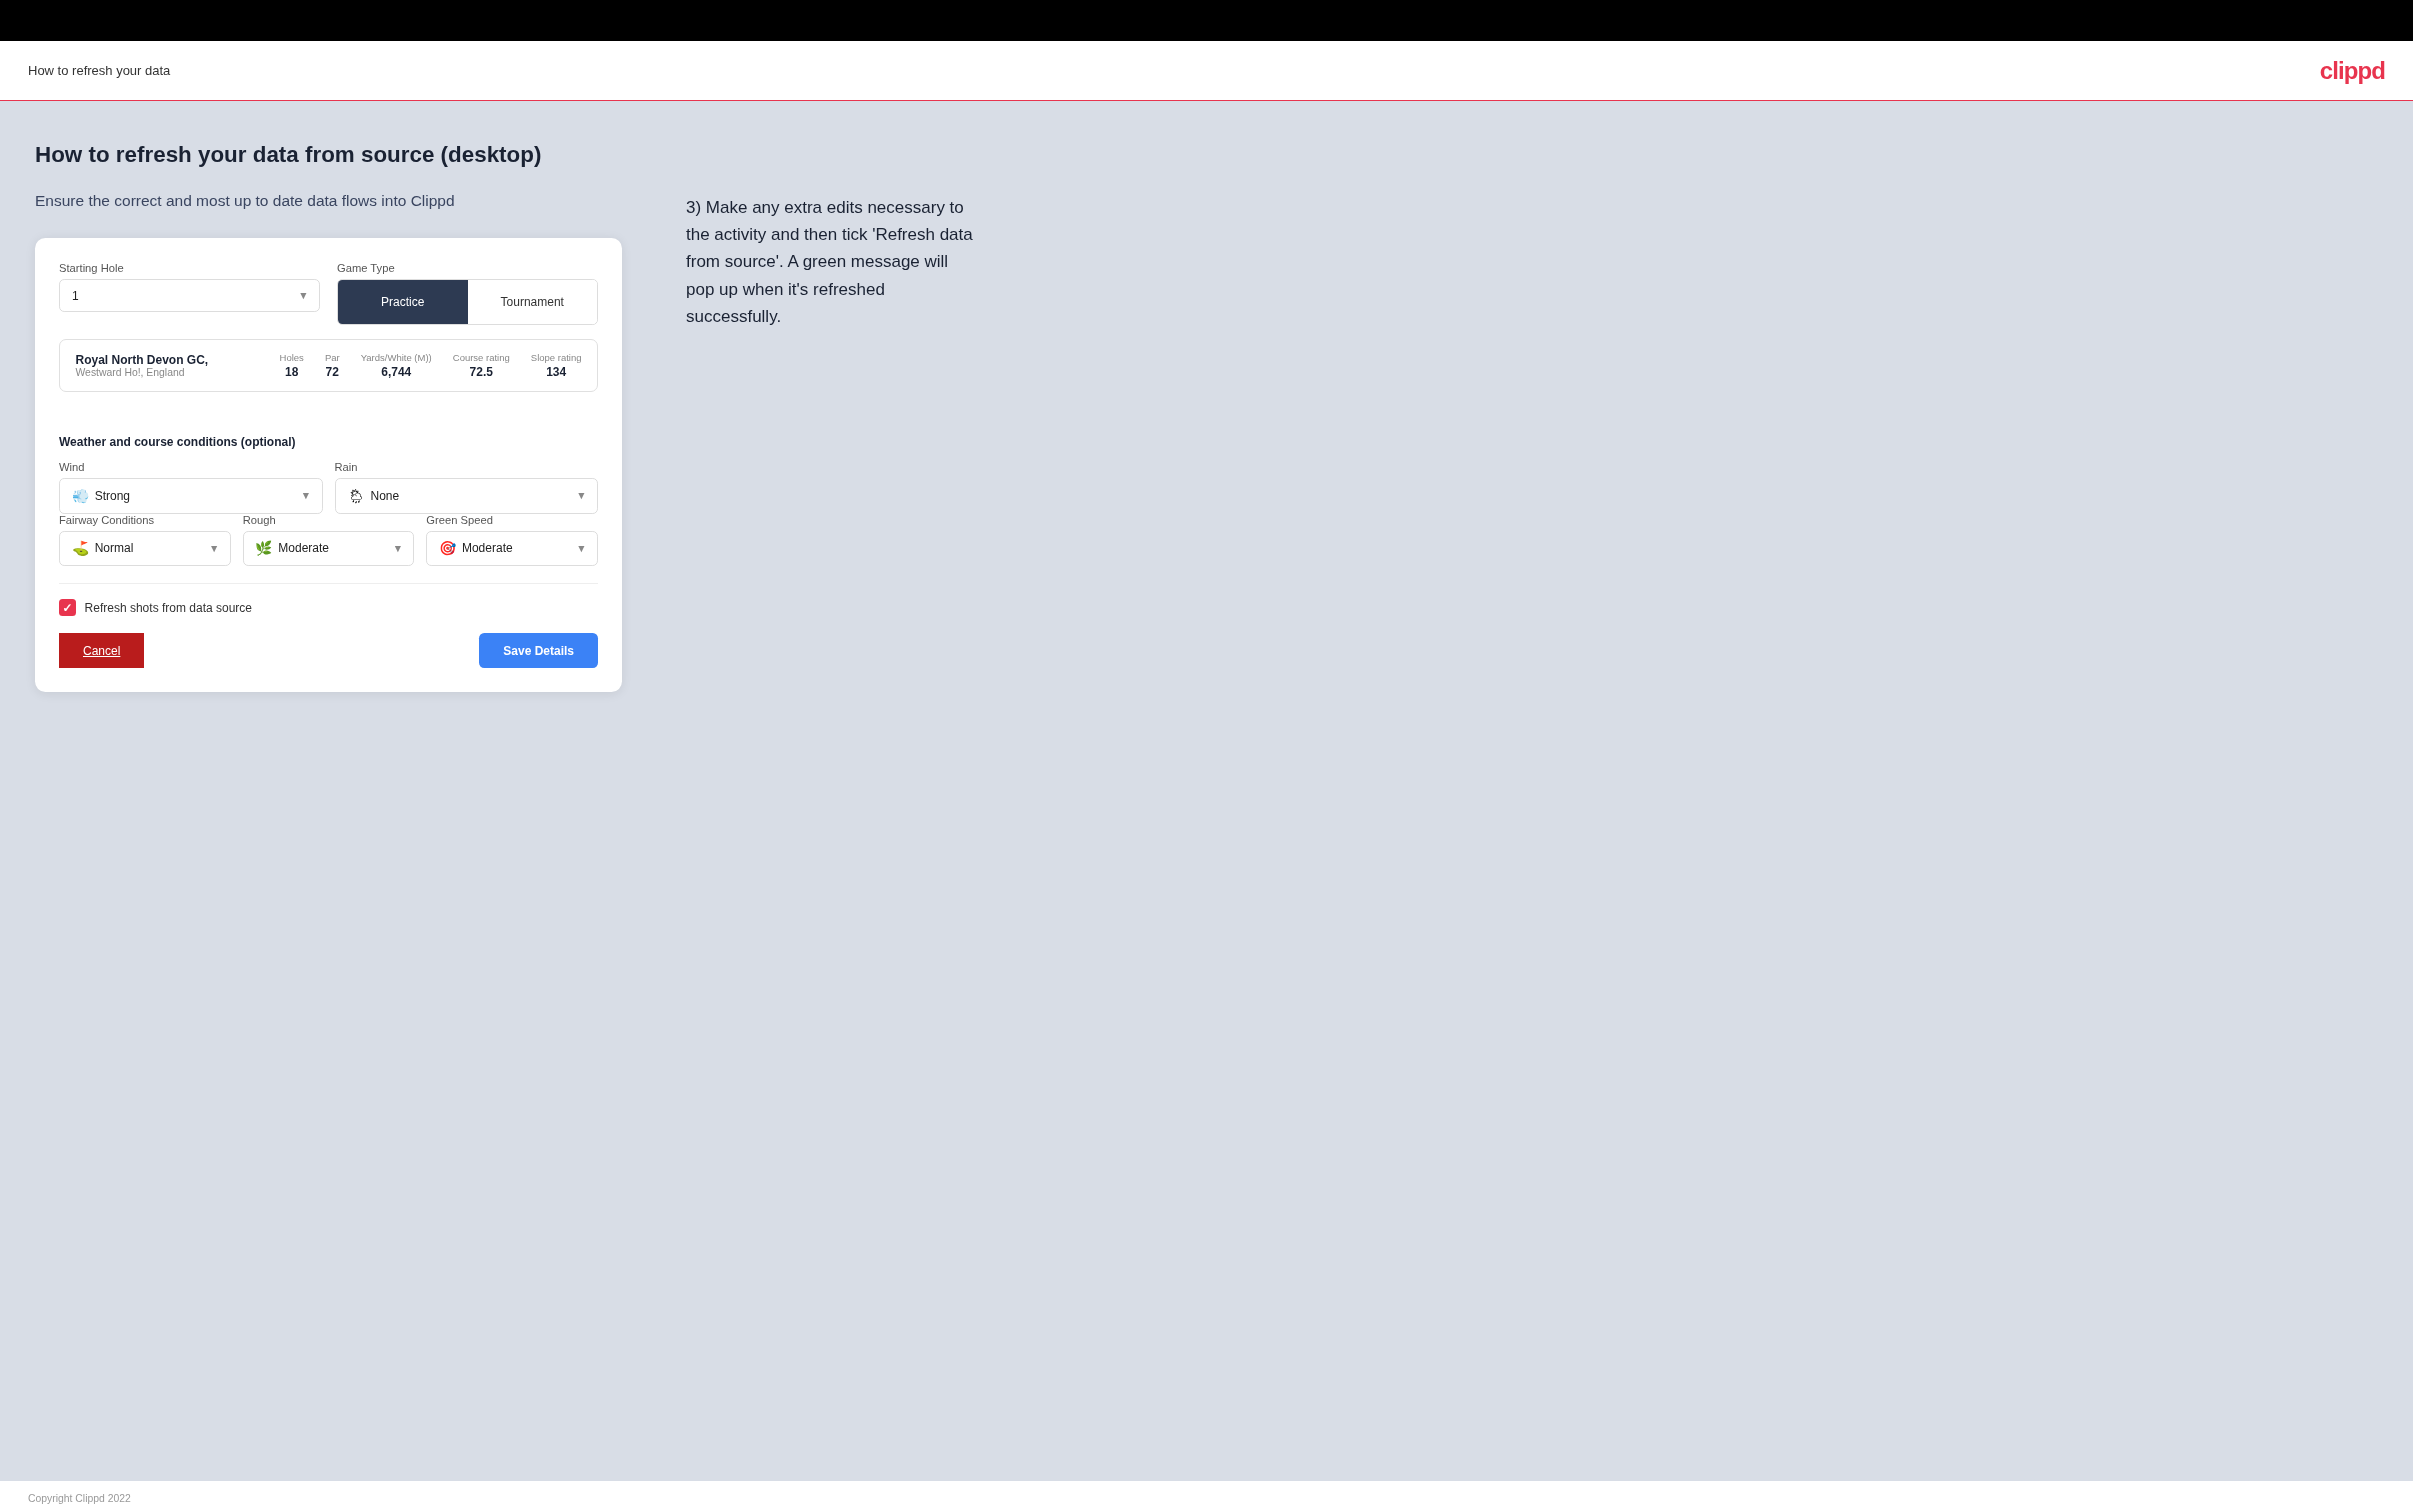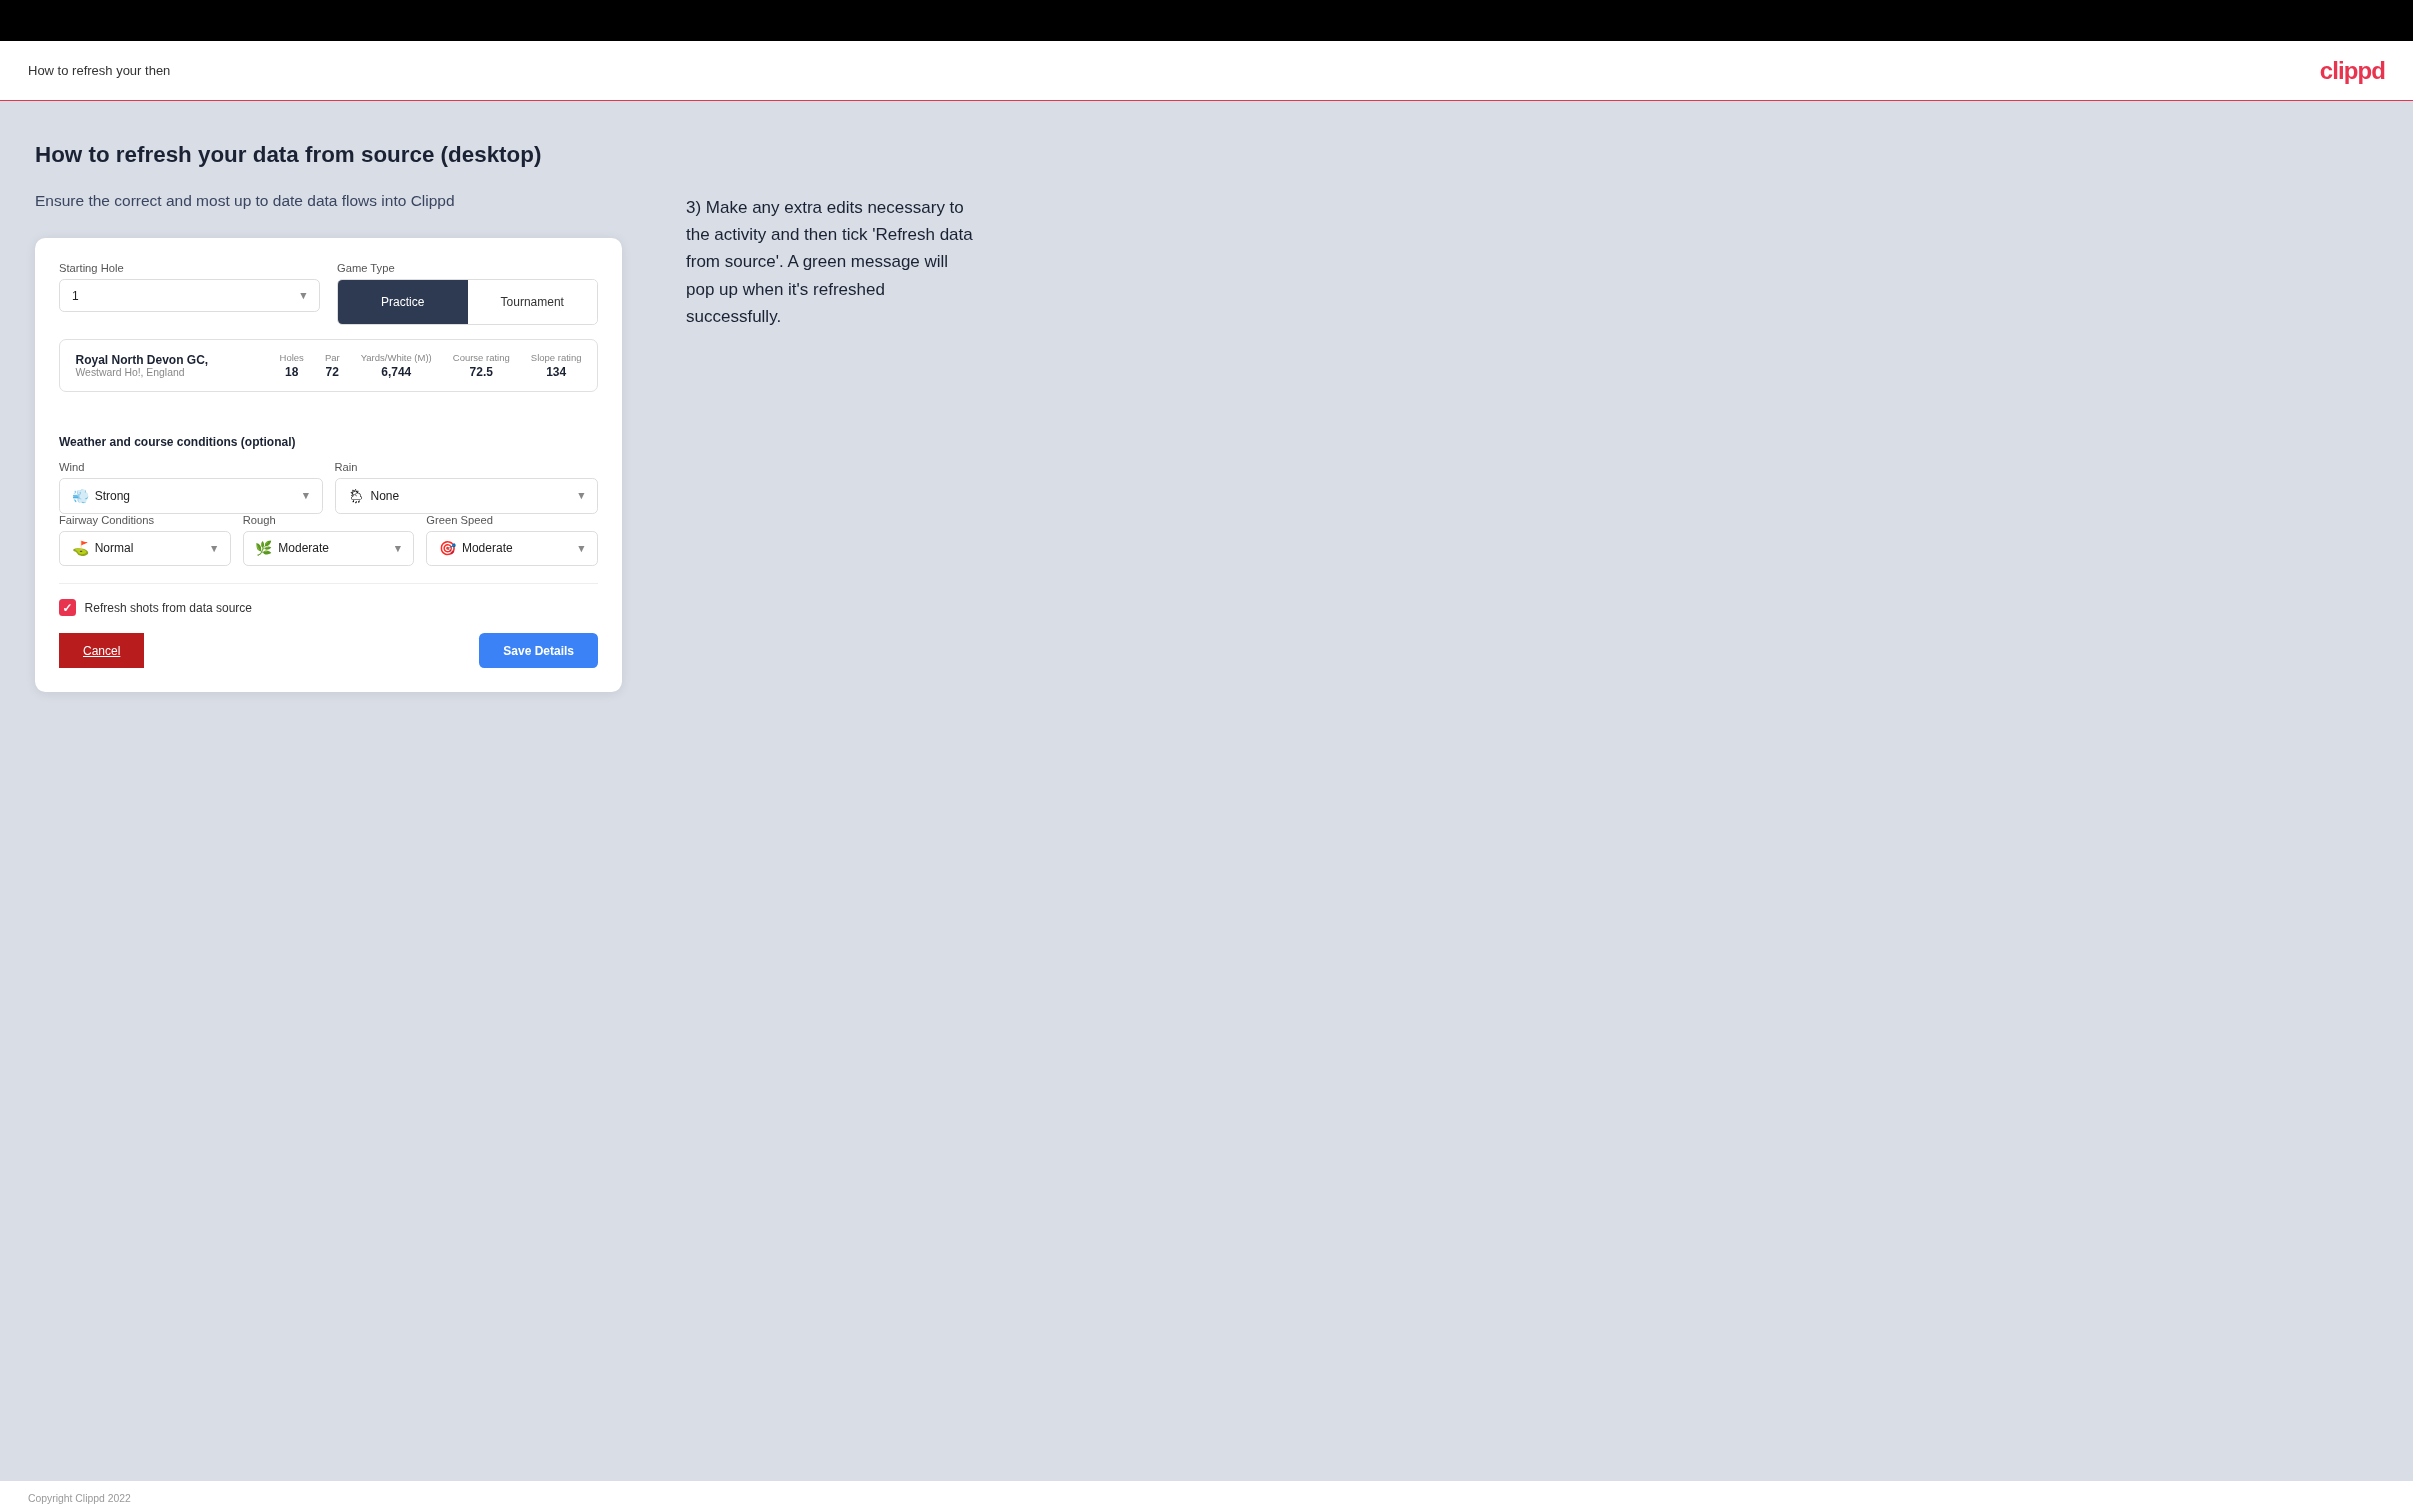--- a/index.html
+++ b/index.html
@@ -254,21 +254,21 @@
     .fairway-icon::before { content: '⛳'; font-size: 14px; }
     .rough-icon::before { content: '🌿'; font-size: 14px; }
     .green-icon::before { content: '🎯'; font-size: 14px; }
   </style>
 </head>
 <body>
 
 <div class="top-bar"></div>
 
 <div class="page-header">
-  <span class="page-title-text">How to refresh your then</span>
+  <span class="page-title-text">How to refresh your data</span>
   <span class="logo">clippd</span>
 </div>
 
 <div class="main-content">
   <div class="content-wrapper">
     <div class="left-panel">
       <h1 class="page-heading">How to refresh your data from source (desktop)</h1>
       <p class="page-subheading">Ensure the correct and most up to date data flows into Clippd</p>
 
       <div class="card">

